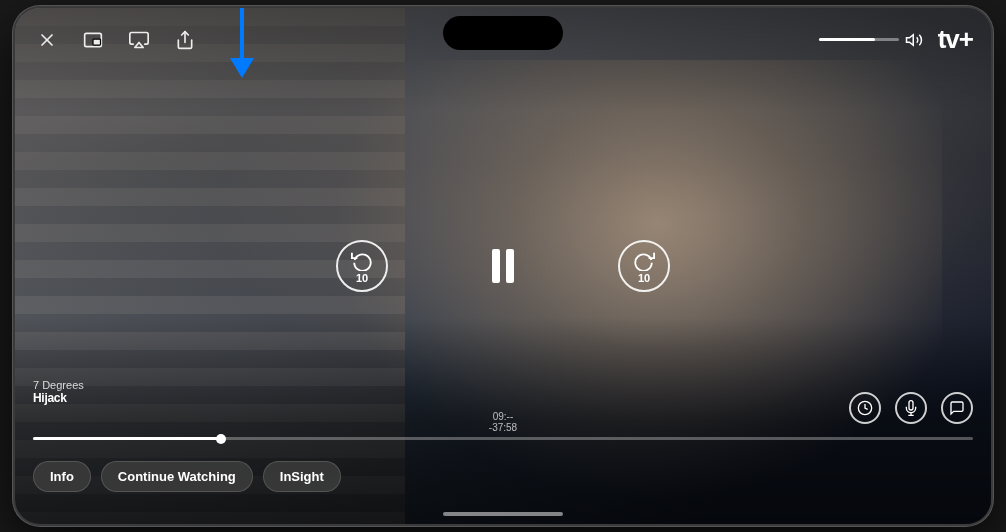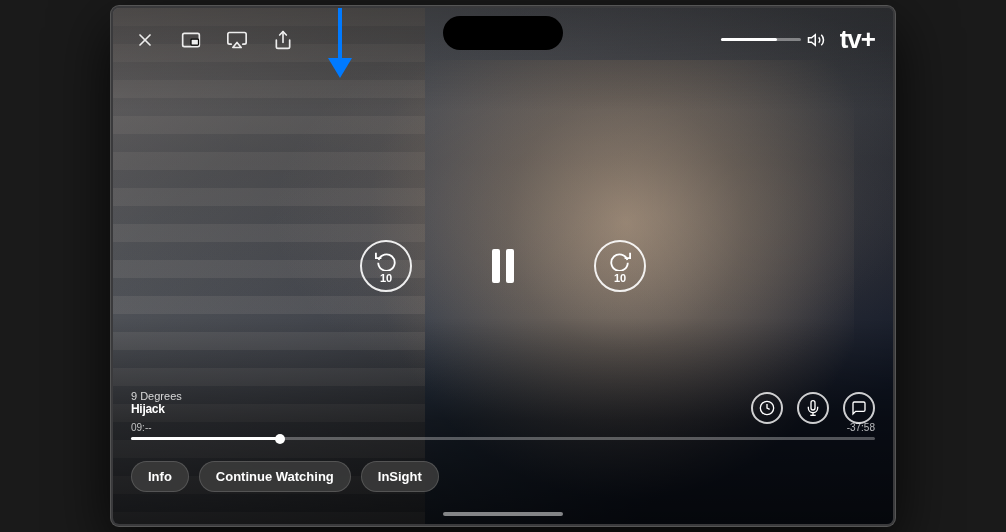--- a/index.html
+++ b/index.html
@@ -9,24 +9,24 @@
       height: 532px;
       background: #1a1a1a;
       display: flex;
       align-items: center;
       justify-content: center;
       font-family: -apple-system, BlinkMacSystemFont, 'SF Pro Display', 'Helvetica Neue', sans-serif;
       overflow: hidden;
     }
 
     .phone-container {
-      width: 784px;
+      width: 980px;
       height: 520px;
       background: #1c1c1e;
-      border-radius: 8px;
+      border-radius: 27px;
       position: relative;
       overflow: hidden;
       border: 2px solid #3a3a3c;
       box-shadow: 0 0 0 1px #555, inset 0 0 0 1px #2c2c2e, 0 20px 60px rgba(0,0,0,0.8);
     }
 
     
     .phone-btn-left {
       position: absolute;
       left: -4px;
@@ -237,21 +237,21 @@
     }
 
     
     .center-controls {
       position: absolute;
       top: 50%;
       left: 50%;
       transform: translate(-50%, -50%);
       display: flex;
       align-items: center;
-      gap: 80px;
+      gap: 104px;
       z-index: 50;
     }
 
     .rewind-btn, .forward-btn {
       width: 52px;
       height: 52px;
       border: 2.5px solid rgba(255,255,255,0.9);
       border-radius: 50%;
       display: flex;
       align-items: center;
@@ -309,20 +309,21 @@
       font-size: 12px;
       font-weight: 700;
       letter-spacing: -0.3px;
     }
 
     .time-labels {
       display: flex;
       justify-content: space-between;
       align-items: center;
       margin-bottom: 4px;
+      flex-direction: column;
     }
 
     .time-current, .time-remaining {
       font-size: 10px;
       color: rgba(255,255,255,0.7);
       font-weight: 500;
     }
 
     .progress-track {
       width: 100%;
@@ -542,21 +543,21 @@
     </div>
     <div class="icon-circle">
       <svg width="16" height="16" viewBox="0 0 24 24" fill="none" stroke="white" stroke-width="2">
         <path d="M21 15a2 2 0 01-2 2H7l-4 4V5a2 2 0 012-2h14a2 2 0 012 2z"></path>
       </svg>
     </div>
   </div>
 
   <div class="progress-area">
     <div class="show-info">
-      <div class="show-episode">9 Degrees</div>
+      <div class="show-episode">7 Degrees</div>
       <div class="show-title">Hijack</div>
     </div>
     <div class="time-labels">
       <span class="time-current">09:--</span>
       <span class="time-remaining">-37:58</span>
     </div>
     <div class="progress-track">
       <div class="progress-fill"></div>
       <div class="progress-dot"></div>
     </div>

